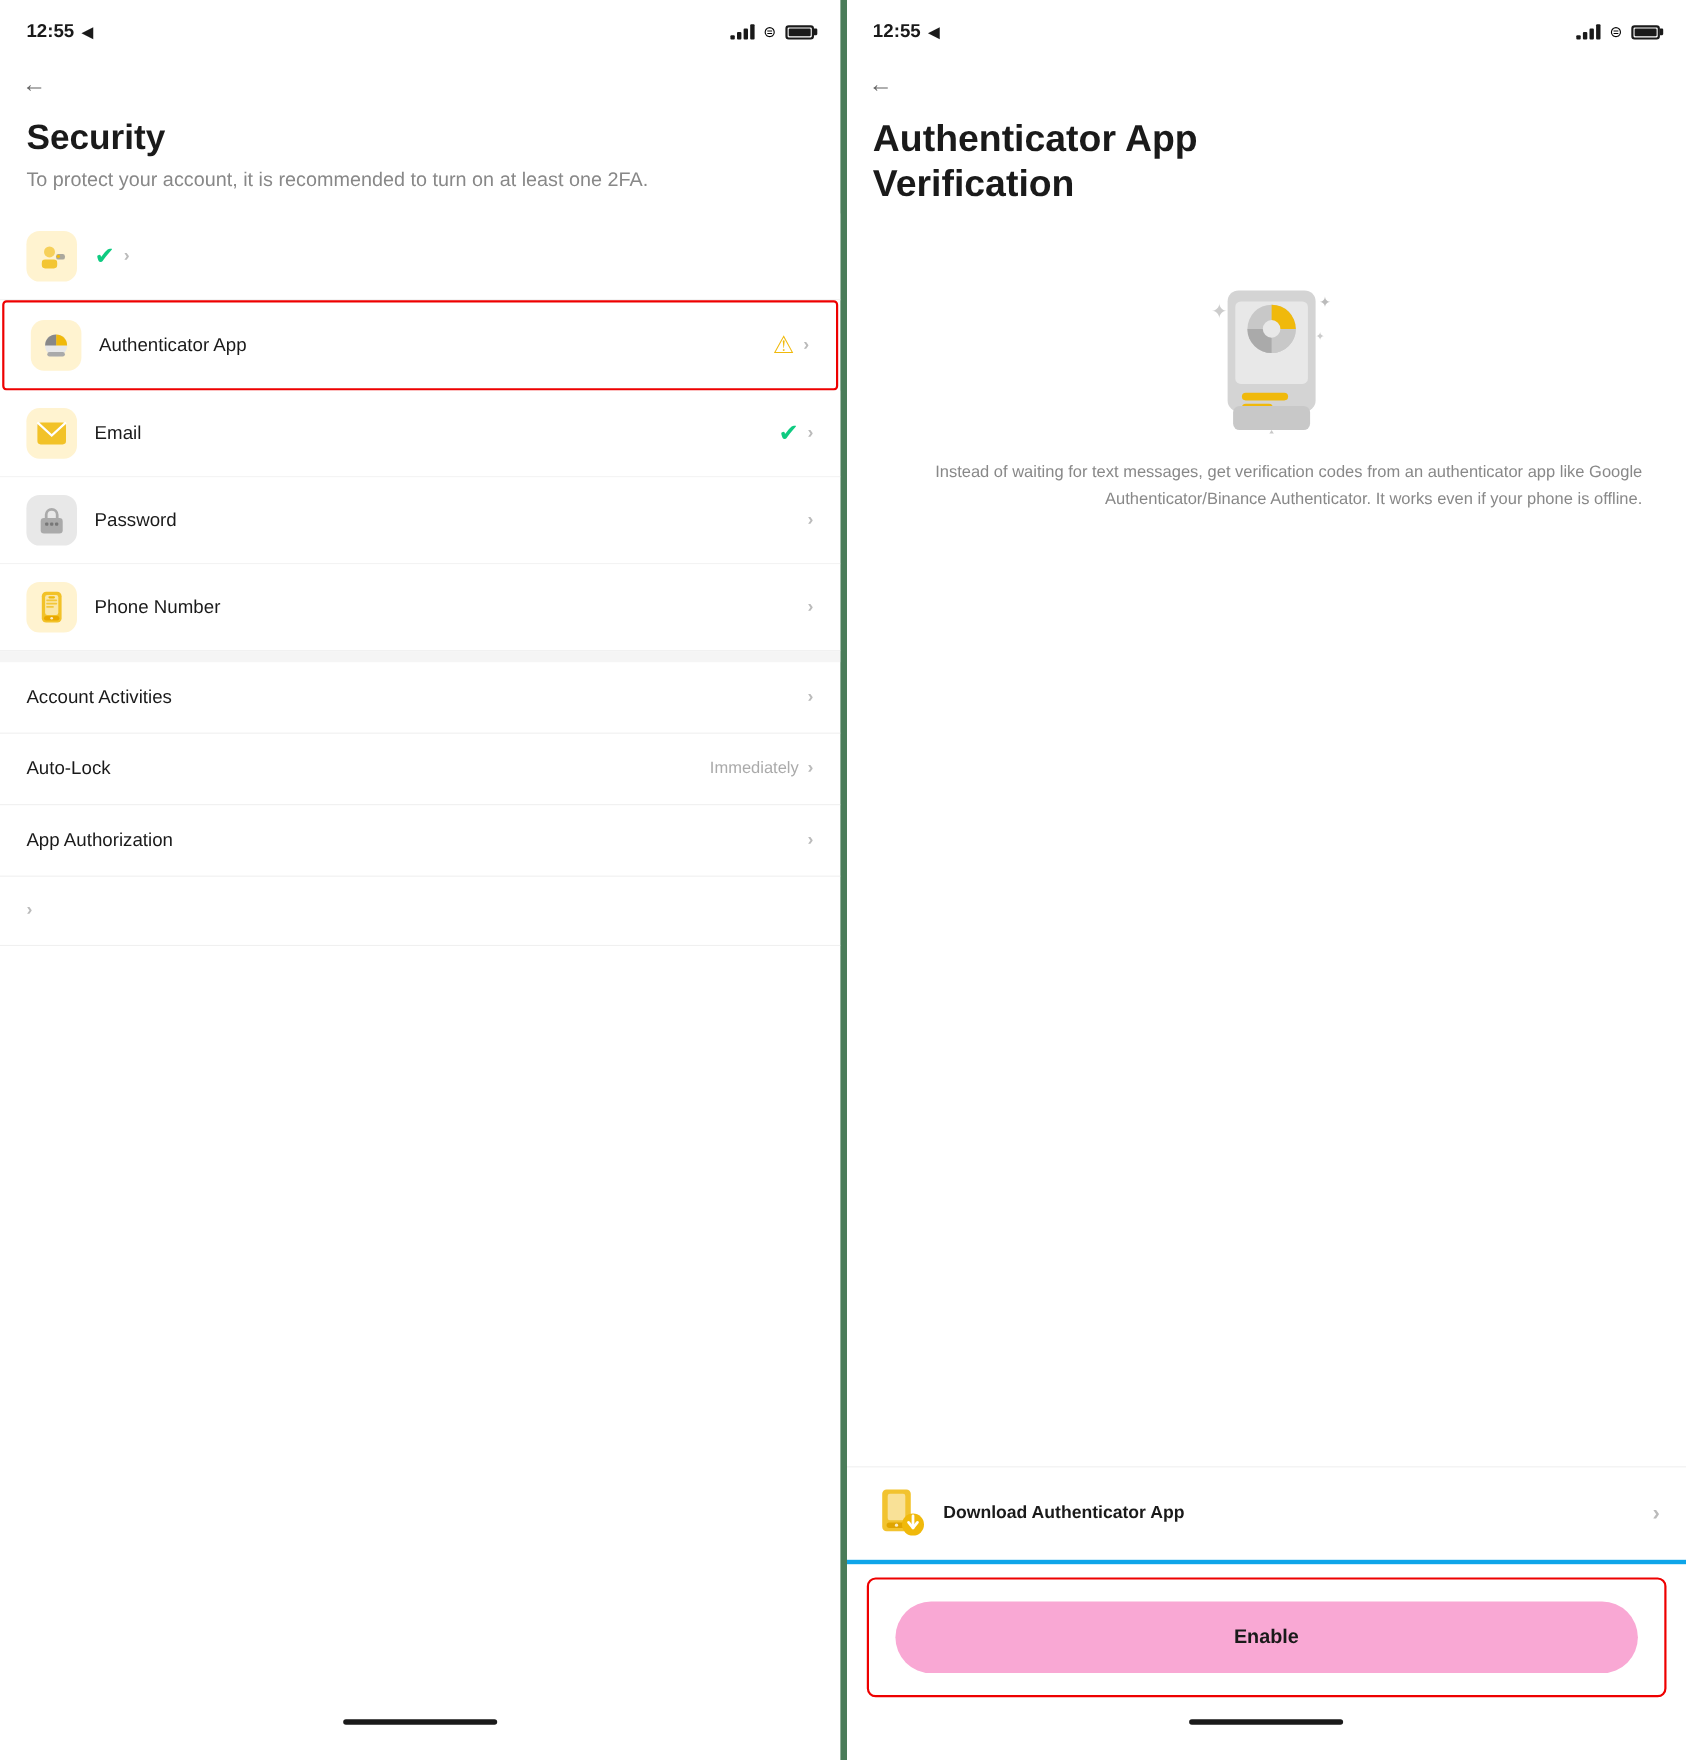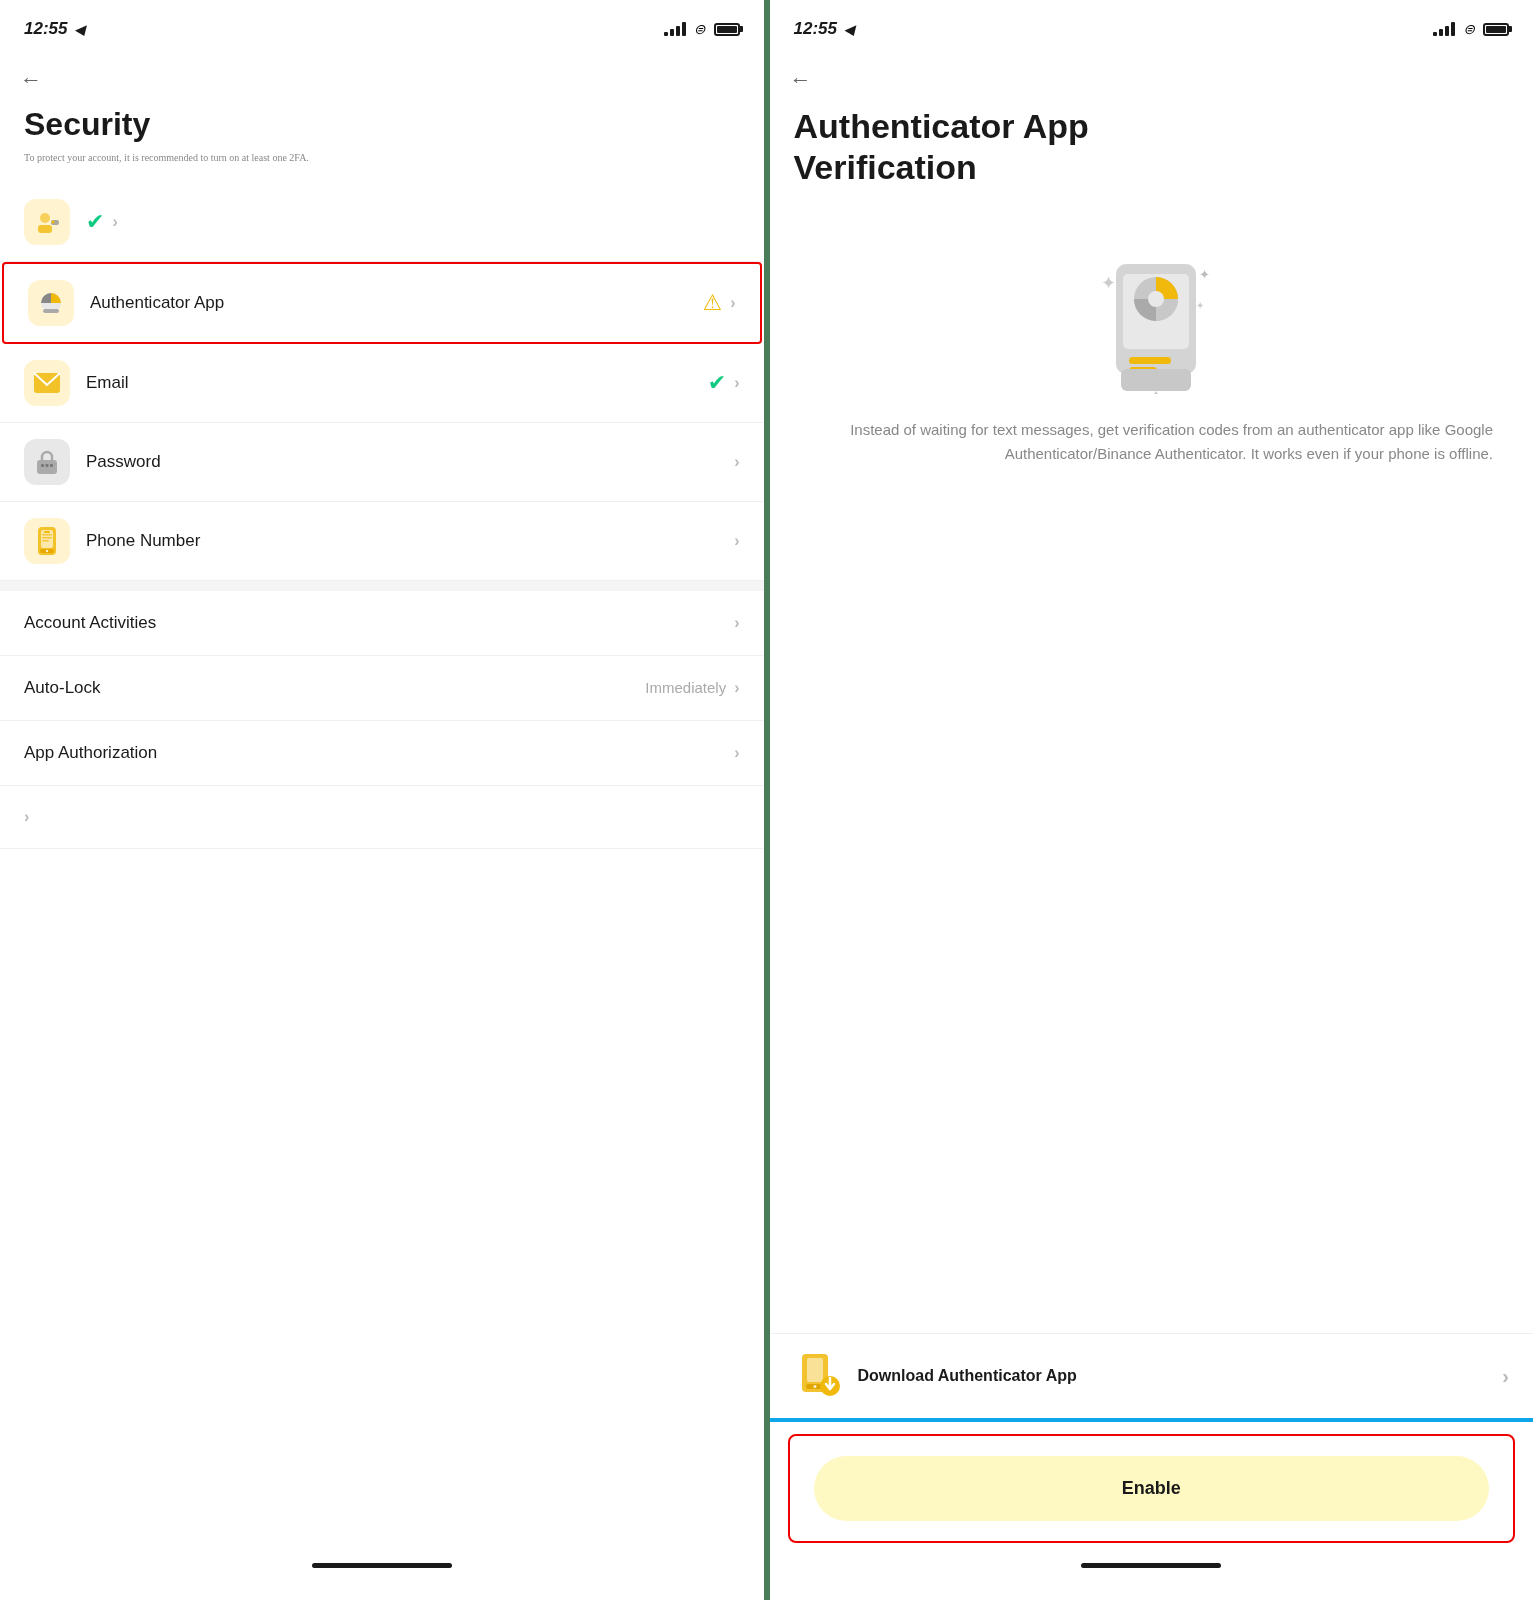--- a/index.html
+++ b/index.html
@@ -25,21 +25,20 @@
       border-right: 6px solid #4a7c59;
     }
 
     
     .status-bar {
       display: flex;
       justify-content: space-between;
       align-items: center;
       padding: 14px 24px 8px 24px;
       height: 52px;
-      font-style: italic;
     }
     .status-time {
       font-size: 17px;
       font-weight: 600;
       color: #1a1a1a;
       display: flex;
       align-items: center;
       gap: 5px;
     }
     .status-icons {
@@ -99,25 +98,24 @@
     .page-title {
       font-size: 32px;
       font-weight: 800;
       color: #1a1a1a;
       padding: 8px 24px 6px 24px;
       line-height: 1.15;
     }
 
     
     .page-subtitle {
-      font-size: 10px;
+      font-size: 18px;
       color: #888;
       padding: 2px 24px 18px 24px;
       line-height: 1.4;
-      font-family: Liberation Serif, serif;
     }
 
     
     .section-label {
       font-size: 14px;
       color: #333;
       font-weight: 600;
       padding: 10px 24px 8px 24px;
     }
 
@@ -249,21 +247,21 @@
     }
 
     .enable-btn-wrapper {
       padding: 20px 24px;
       border: 2.5px solid #e00;
       border-radius: 8px;
       margin: 12px 18px;
     }
     .enable-btn {
       width: 100%;
-      background: #fef9c3;
+      background: #f9a8d4;
       border: none;
       border-radius: 50px;
       padding: 22px;
       font-size: 18px;
       font-weight: 700;
       color: #1a1a1a;
       cursor: pointer;
       display: block;
     }
 

